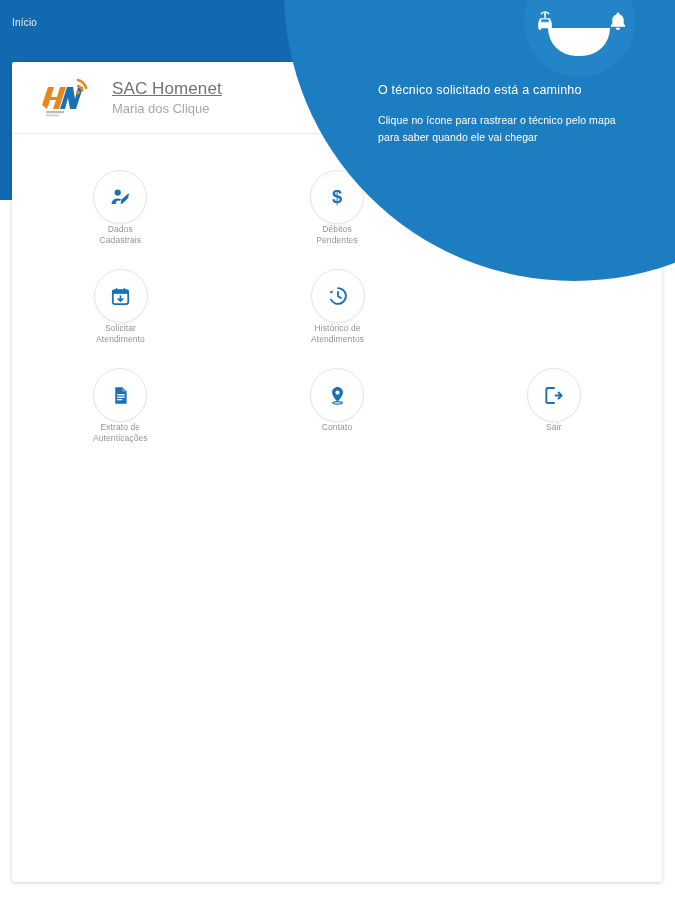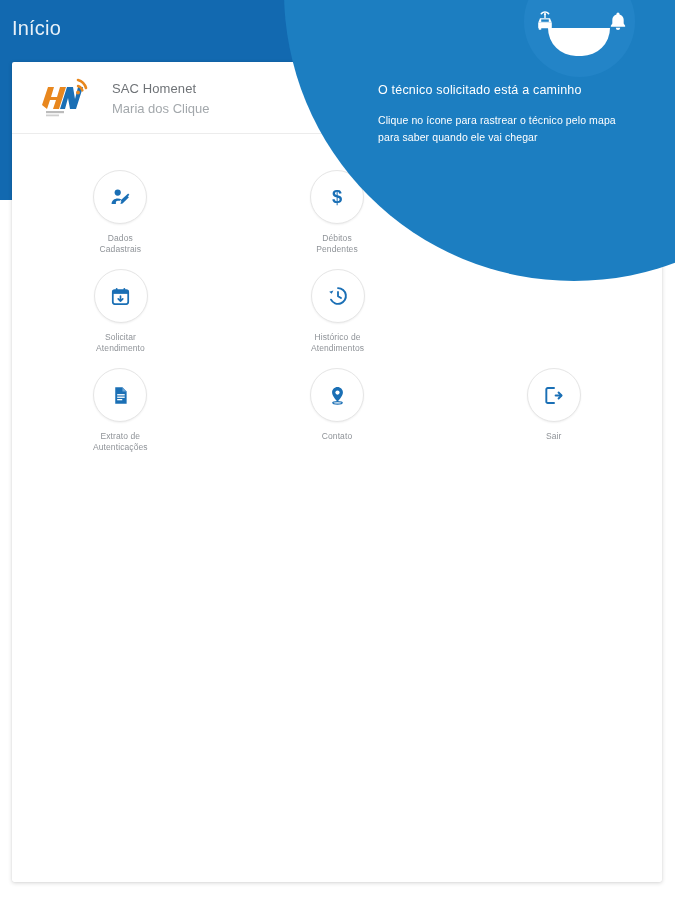--- a/index.html
+++ b/index.html
@@ -27,21 +27,21 @@
     top: 0;
     width: 675px;
     height: 200px;
     background: #1269b0;
   }
 
   .header-title {
     position: absolute;
     left: 12px;
     top: 17px;
-    font-size: 20px;
+    font-size: 10px;
     color: #e8f1f8;
     letter-spacing: 0.2px;
   }
 
   
   .content-card {
     position: absolute;
     left: 12px;
     top: 62px;
     width: 650px;
@@ -64,24 +64,25 @@
   .brand-logo {
     width: 52px;
     height: 46px;
     position: relative;
     flex: 0 0 auto;
     margin-right: 22px;
   }
 
   .brand-text { display: flex; flex-direction: column; }
   .brand-name {
-    font-size: 13px;
+    font-size: 17px;
     color: #6f7377;
     letter-spacing: 0.1px;
     line-height: 21px;
+    text-decoration: underline;
   }
   .brand-user {
     font-size: 13px;
     color: #a3a8ac;
     line-height: 18px;
     margin-top: 1px;
   }
 
   
   .grid {
@@ -108,21 +109,20 @@
     background: #ffffff;
     border: 1px solid #e6e6e6;
     box-shadow: 0 1px 2px rgba(0,0,0,0.06);
     display: flex;
     align-items: center;
     justify-content: center;
   }
   .circle-btn svg { display: block; }
 
   .cell-label {
-    margin-top: 9px;
     font-size: 8.5px;
     line-height: 11px;
     color: #8f9398;
     text-align: center;
     letter-spacing: 0.1px;
     max-width: 120px;
   }
 
   
   .coach-overlay {

